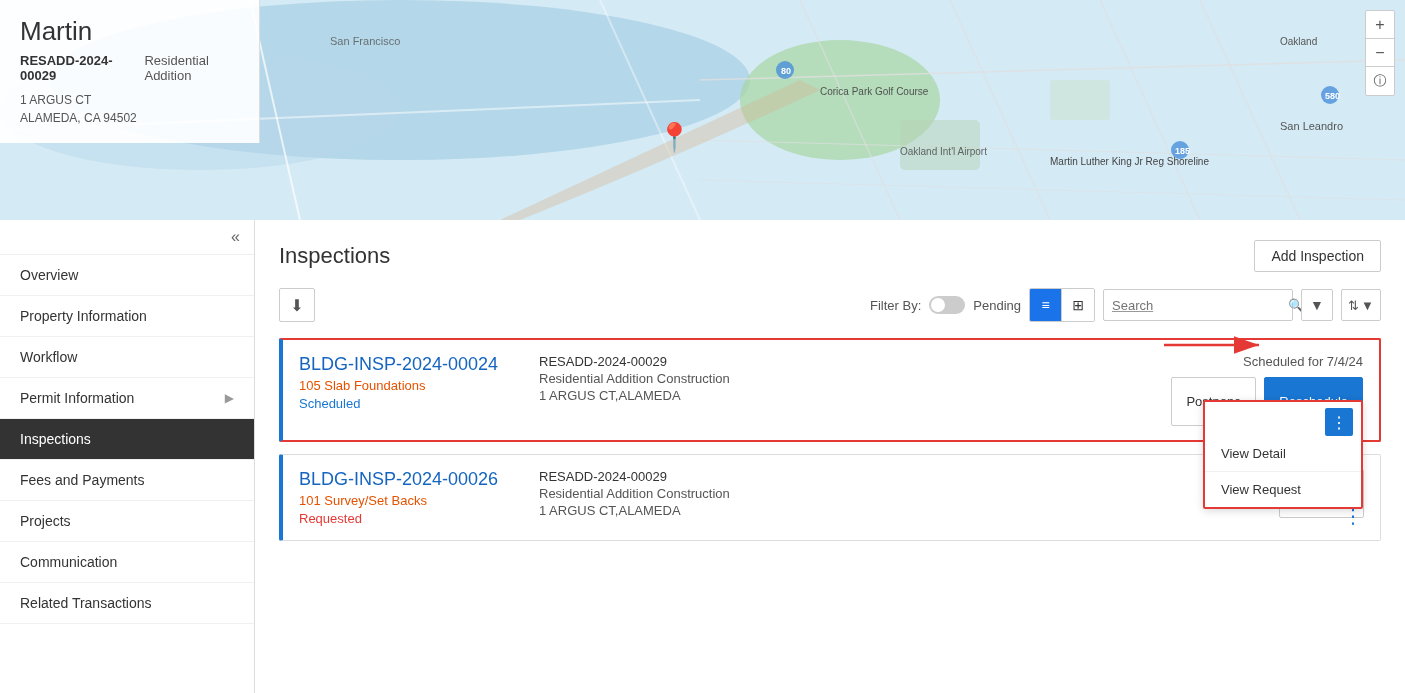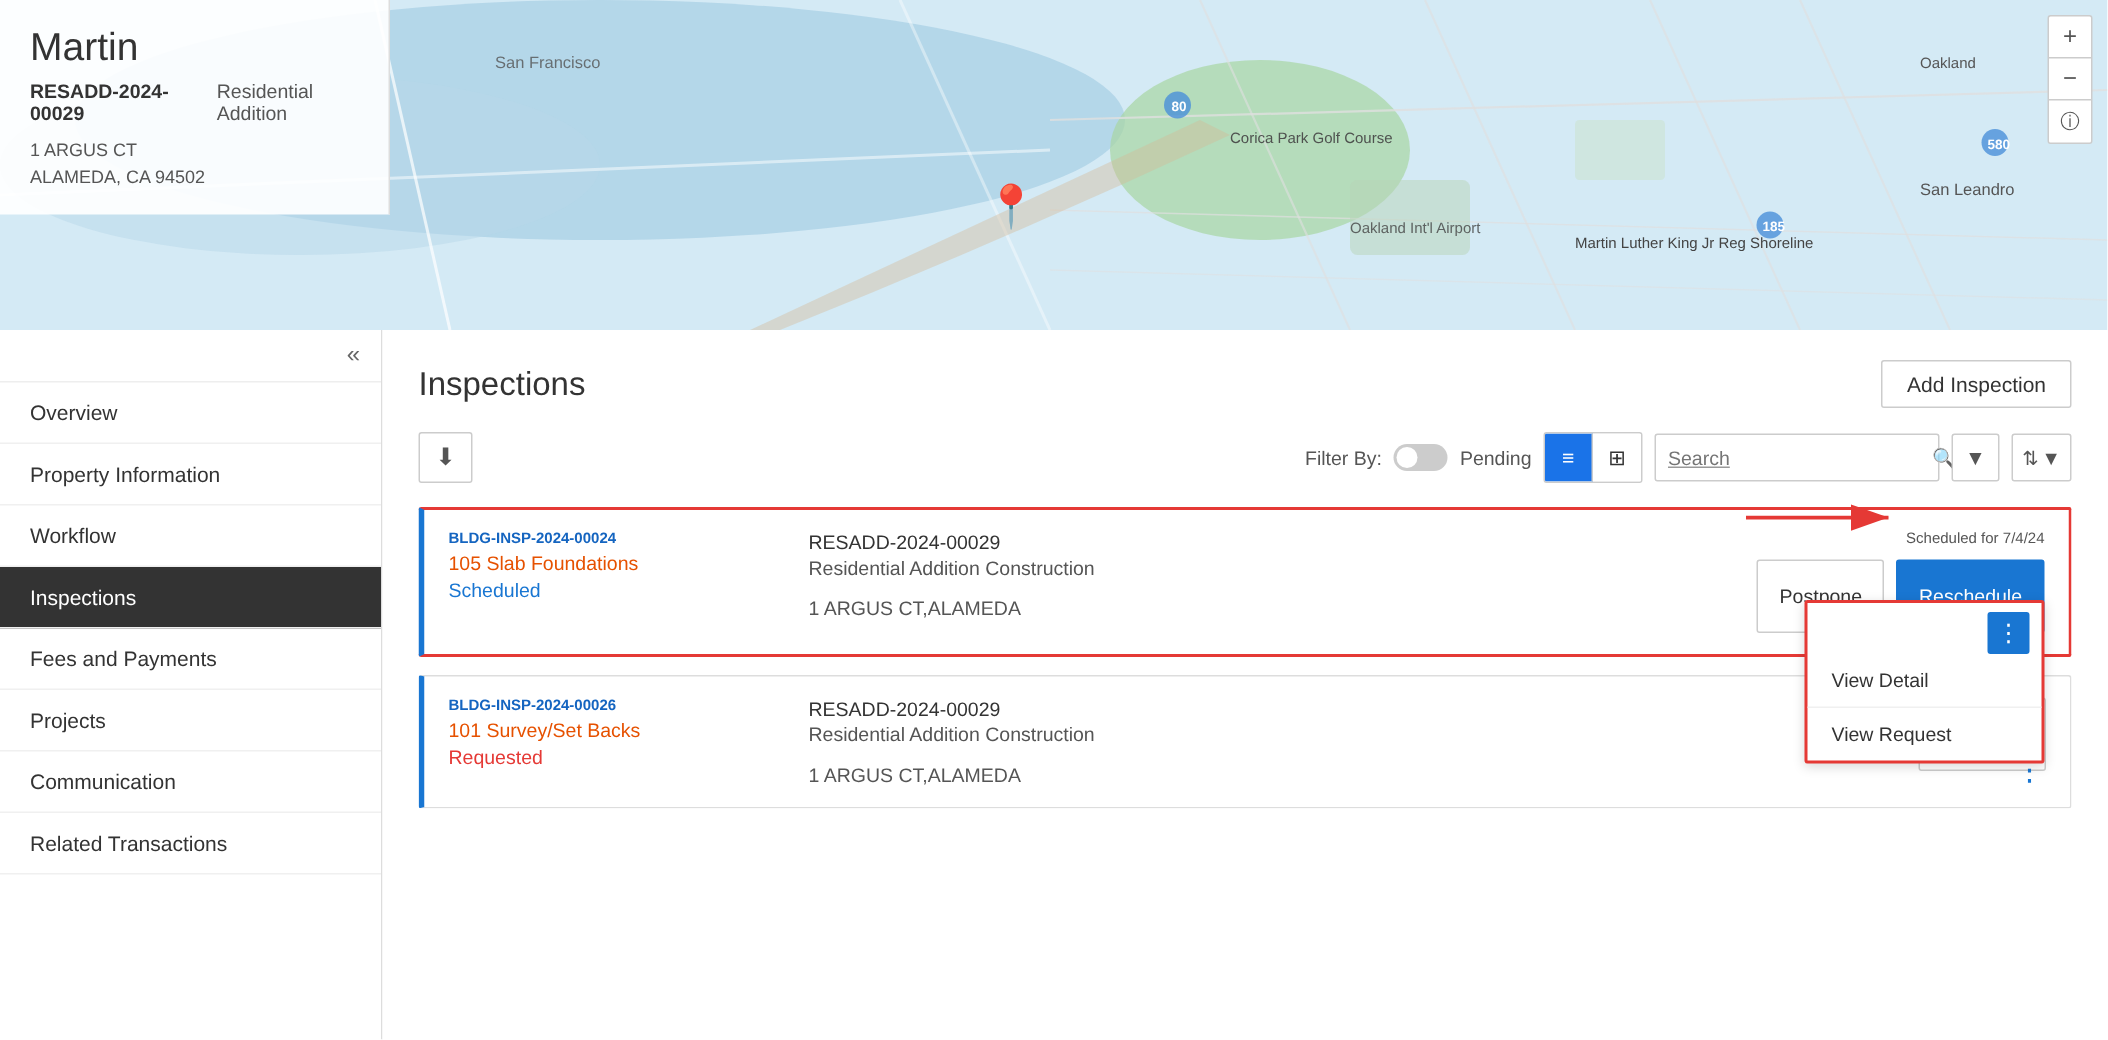--- a/index.html
+++ b/index.html
@@ -292,22 +292,22 @@
     }
     .card-row {
       display: flex;
       align-items: flex-start;
       gap: 20px;
     }
     .card-left {
       min-width: 220px;
     }
     .card-id {
-      font-size: 10px;
-      font-weight: 700;
+      font-size: 18px;
+      font-weight: 400;
       color: #1565c0;
       cursor: pointer;
     }
     .card-desc {
       font-size: 13px;
       color: #e65100;
       margin-top: 3px;
     }
     .card-status-scheduled {
       font-size: 13px;
@@ -327,31 +327,31 @@
       color: #333;
     }
     .card-permit-type {
       font-size: 13px;
       color: #555;
       margin-top: 2px;
     }
     .card-address {
       font-size: 13px;
       color: #555;
-      margin-top: 12px;
+      margin-top: 2px;
     }
     .card-right {
       display: flex;
       flex-direction: column;
       align-items: flex-end;
       gap: 8px;
       min-width: 260px;
     }
     .scheduled-date {
-      font-size: 10px;
+      font-size: 13px;
       color: #555;
     }
     .card-actions {
       display: flex;
       gap: 8px;
     }
     .action-btn {
       padding: 16px 14px;
       border: 1px solid #ccc;
       background: #fff;
@@ -492,20 +492,24 @@
       </div>
       <div class="sidebar-item">
         <span>Overview</span>
       </div>
       <div class="sidebar-item">
         <span>Property Information</span>
       </div>
       <div class="sidebar-item">
         <span>Workflow</span>
       </div>
+      <div class="sidebar-item">
+        <span>Permit Information</span>
+        <span class="chevron">▶</span>
+      </div>
       <div class="sidebar-item active">
         <span>Inspections</span>
       </div>
       <div class="sidebar-item">
         <span>Fees and Payments</span>
       </div>
       <div class="sidebar-item">
         <span>Projects</span>
       </div>
       <div class="sidebar-item">

